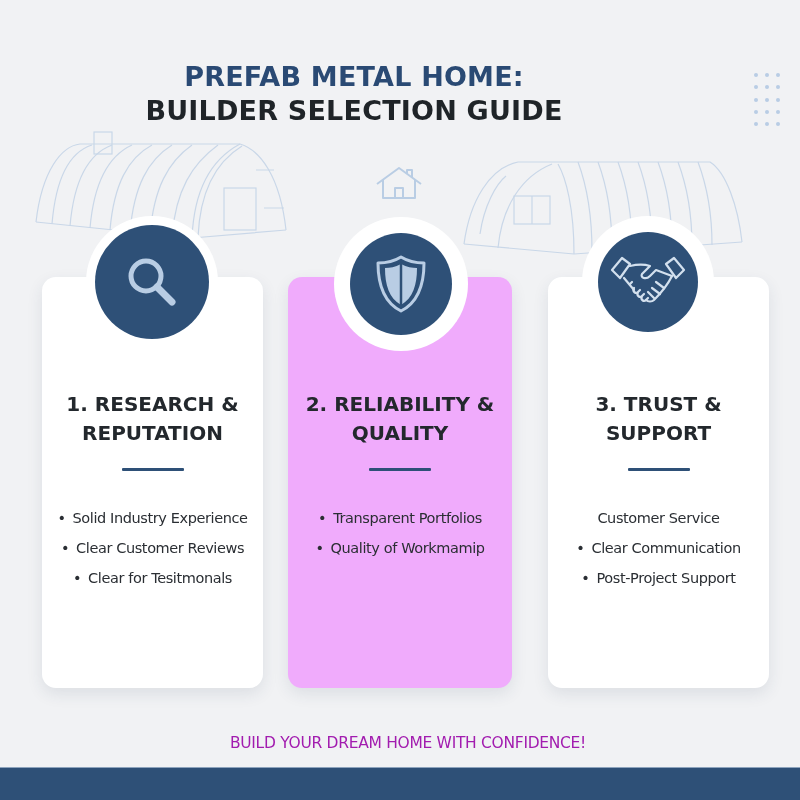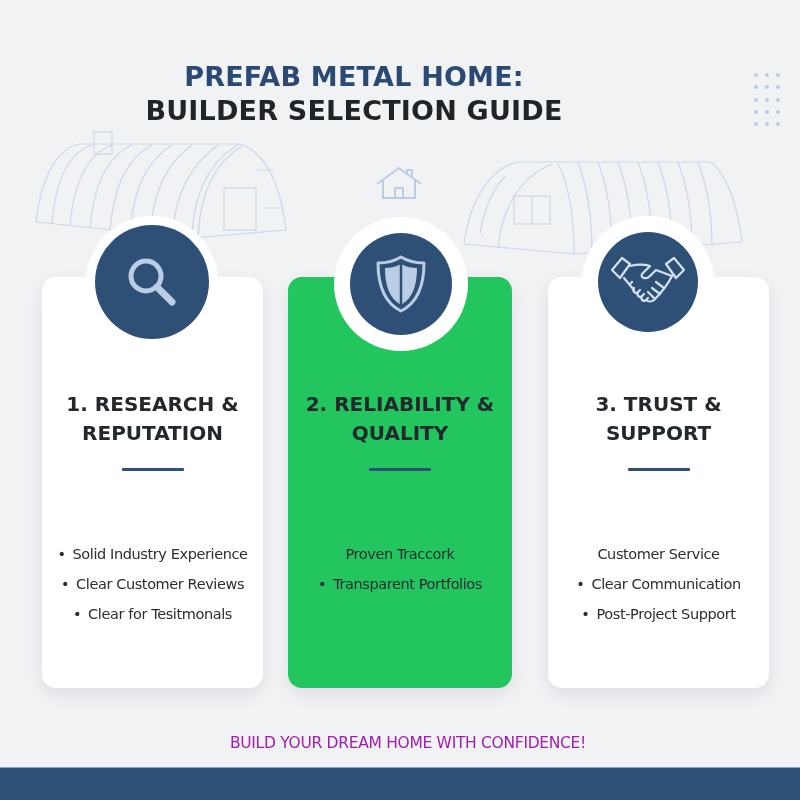--- a/index.html
+++ b/index.html
@@ -19,21 +19,21 @@
   .dots { position: absolute; left: 753px; top: 72px; width: 28px; height: 56px; }
   .dots svg { display: block; }
   .bg-hut { position: absolute; }
   .house-icon { position: absolute; left: 375px; top: 166px; }
   .card {
     position: absolute; top: 277px; height: 411px;
     border-radius: 14px; background: #ffffff;
     box-shadow: 0 6px 16px rgba(40,60,90,0.10);
   }
   .card.c1 { left: 42px; width: 221px; }
-  .card.c2 { left: 288px; width: 224px; background: #22c55e; }
+  .card.c2 { left: 288px; width: 224px; background: #f0abfc; }
   .card.c3 { left: 548px; width: 221px; }
   .ring {
     position: absolute; width: 132px; height: 132px; border-radius: 50%;
     background: #ffffff; top: 216px;
   }
   .badge {
     position: absolute; width: 116px; height: 116px; border-radius: 50%;
     background: #2e5077; top: 8px; left: 8px;
     display: flex; align-items: center; justify-content: center;
   }
@@ -42,21 +42,20 @@
     font-family: "DejaVu Sans", sans-serif; font-weight: bold;
     font-size: 20px; line-height: 29px; color: #23282d;
   }
   .rule {
     position: absolute; top: 191px; left: 50%; width: 62px; margin-left: -31px;
     height: 3px; background: #2e5077; border-radius: 1px;
   }
   .list {
     position: absolute; top: 226px; left: 0; width: 100%; list-style: none;
     text-align: center;
-    margin-top: 36px;
   }
   .list li {
     font-family: "DejaVu Sans", sans-serif; font-size: 14.5px; line-height: 30px;
     color: #2a2e33; white-space: nowrap; letter-spacing: -0.4px;
   }
   .list li .dot { display: inline-block; margin-right: 7px; }
   .tagline {
     position: absolute; left: 8px; top: 734px; width: 800px; text-align: center;
     font-family: "DejaVu Sans", sans-serif; font-size: 15.5px; color: #a21caf;
     letter-spacing: -0.3px;
@@ -156,22 +155,22 @@
   </ul>
 </div>
 
 <div class="card c2">
   <div class="card-title">
     <div>2. RELIABILITY &amp;</div>
     <div>QUALITY</div>
   </div>
   <div class="rule"></div>
   <ul class="list">
-    <li><span>Proven Traccork</span></li>
     <li><span class="dot">•</span><span>Transparent Portfolios</span></li>
+    <li><span class="dot">•</span><span>Quality of Workmamip</span></li>
   </ul>
 </div>
 
 <div class="card c3">
   <div class="card-title">
     <div>3. TRUST &amp;</div>
     <div>SUPPORT</div>
   </div>
   <div class="rule"></div>
   <ul class="list">

